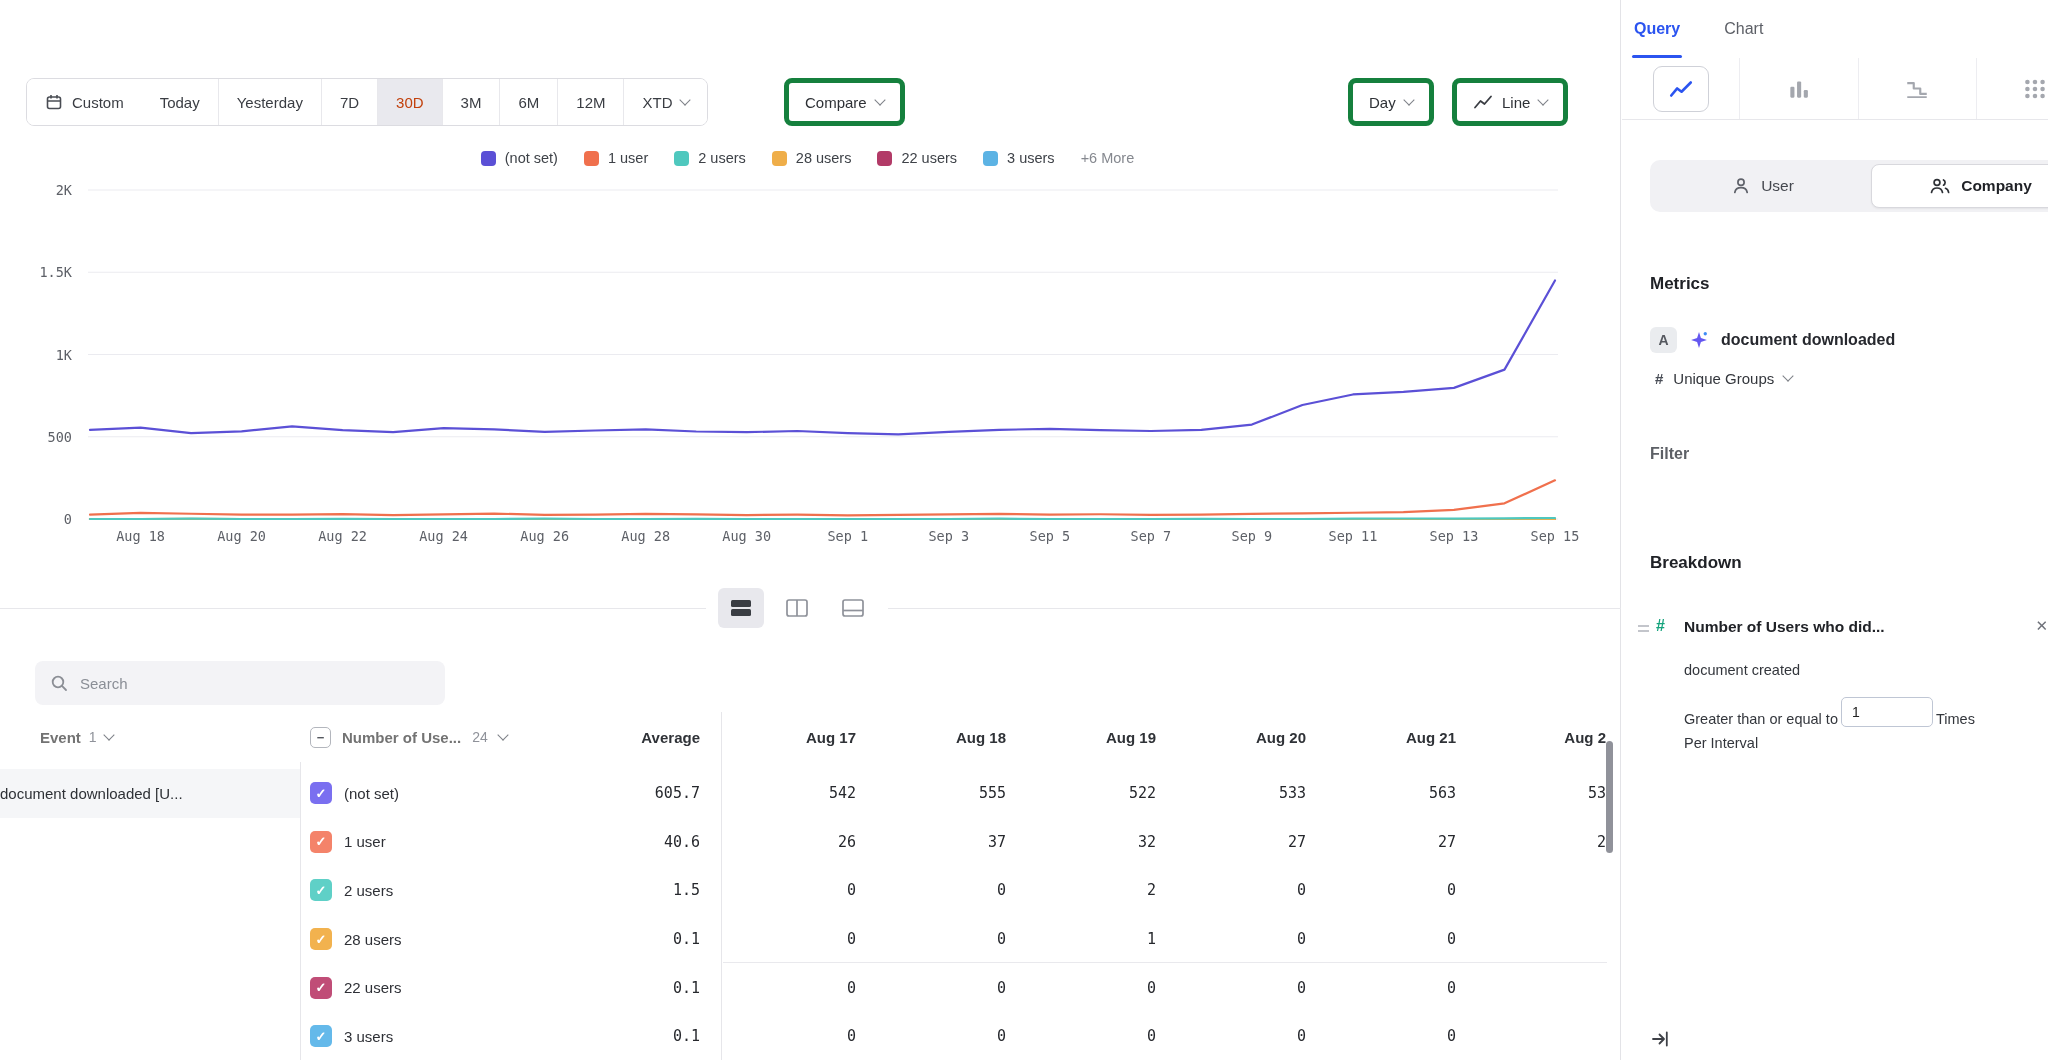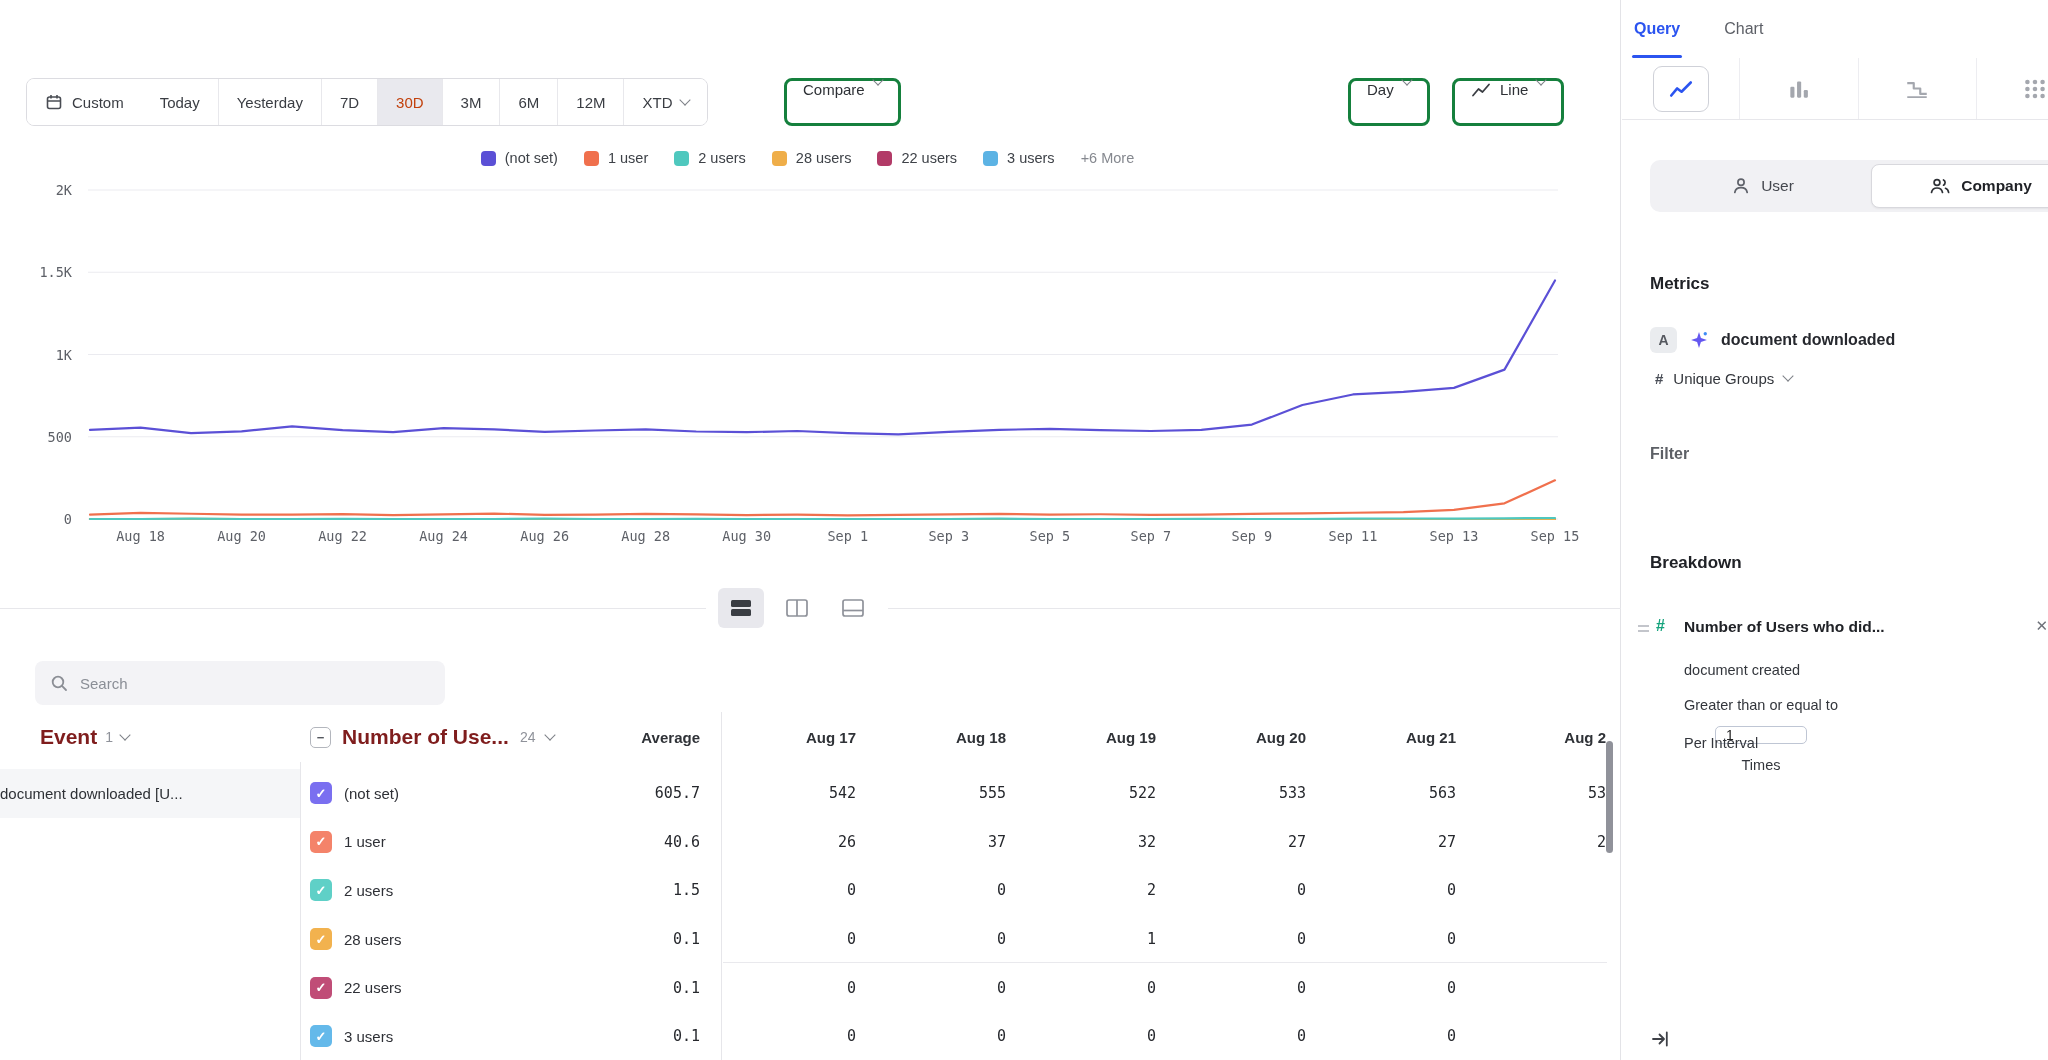--- a/index.html
+++ b/index.html
@@ -7,21 +7,21 @@
     font-family:"Liberation Sans",sans-serif;color:#2b2d33;}
 
   
   .main{position:absolute;left:0;top:0;width:1621px;height:1060px;background:#fff;border-right:1px solid #e3e3e7;}
 
   
   .seg{position:absolute;left:26px;top:78px;height:48px;display:flex;border:1px solid #dcdce1;border-radius:8px;overflow:hidden;background:#fff;}
   .seg-btn{display:flex;align-items:center;gap:9px;padding:0 18px;font-size:15px;color:#3a3d43;background:#fff;border:none;border-left:1px solid #e8e8ec;cursor:pointer;font-family:inherit;}
   .seg-btn:first-child{border-left:none;}
   .seg-btn.active{background:#e9e9ee;font-weight:400;color:#c2410c;}
-  .btn{position:absolute;top:78px;height:48px;display:flex;align-items:flex-start;gap:9px;padding:0 16px;font-size:15px;font-weight:500;color:#2e3136;background:#fff;border:3px solid #15803d;border-radius:8px;cursor:pointer;font-family:inherit;}
+  .btn{position:absolute;top:78px;height:48px;display:flex;align-items:center;gap:9px;padding:0 16px;font-size:15px;font-weight:500;color:#2e3136;background:#fff;border:5px solid #15803d;border-radius:8px;cursor:pointer;font-family:inherit;}
   .chev{display:inline-block;width:8px;height:8px;border-right:1.7px solid #7d8087;border-bottom:1.7px solid #7d8087;transform:rotate(45deg);margin-top:-5px;}
 
   
   .legend{position:absolute;left:0;top:150px;width:1615px;display:flex;justify-content:center;align-items:center;gap:26px;font-size:14.5px;color:#3e4248;}
   .lg-item{display:flex;align-items:center;gap:9px;cursor:pointer;}
   .sw{width:15px;height:15px;border-radius:4px;}
   .lg-more{color:#85888f;cursor:pointer;}
 
   #chart-svg{position:absolute;left:0;top:150px;}
   #chart-svg text{font-family:"DejaVu Sans Mono",monospace;font-size:13.5px;fill:#5d6067;}
@@ -34,21 +34,21 @@
 
   
   .search{position:absolute;left:35px;top:661px;width:410px;height:44px;background:#f3f3f6;border-radius:8px;display:flex;align-items:center;gap:12px;padding:0 15px;}
   .search input{flex:1;border:none;background:transparent;outline:none;font-size:15px;color:#2e3136;font-family:inherit;}
   .search input::placeholder{color:#8a8e96;}
 
   
   .thead{position:absolute;left:0;top:714px;width:1621px;height:46px;}
   .th-event{position:absolute;left:40px;top:0;bottom:0;display:flex;align-items:center;gap:8px;cursor:pointer;}
   .th-group{position:absolute;left:310px;top:0;bottom:0;display:flex;align-items:center;gap:11px;cursor:pointer;}
-  .hlabel{font-size:21px;font-weight:700;color:#7f1d1d;}
+  .hlabel{font-size:15px;font-weight:700;color:#737373;}
   .hcount{font-size:14px;color:#8f929a;}
   .th-avg{position:absolute;left:540px;top:0;bottom:0;width:160px;display:flex;align-items:center;justify-content:flex-end;font-size:15px;font-weight:700;color:#2f3237;}
   .dh{position:absolute;left:706px;top:0;bottom:0;display:flex;align-items:center;}
   .hcell{width:150px;text-align:right;font-size:15px;font-weight:700;color:#2f3237;}
   .cb-ind{width:21px;height:21px;border:1.5px solid #b3b6bd;border-radius:5px;background:#fff;display:flex;align-items:center;justify-content:center;color:#54575e;font-weight:700;font-size:13px;cursor:pointer;}
 
   #table-rows{position:absolute;left:0;top:769px;width:1621px;}
   .trow{position:relative;height:48.6px;}
   .cell-group{position:absolute;left:310px;top:0;bottom:0;display:flex;align-items:center;gap:12px;}
   .cb{width:22px;height:22px;border-radius:5px;display:flex;align-items:center;justify-content:center;color:#fff;font-size:13px;font-weight:700;cursor:pointer;}
@@ -89,21 +89,21 @@
   .hash{font-weight:700;font-size:15px;color:#4a4e57;}
   .hash.green{color:var(--green);font-size:16px;}
 
   .bd-card{position:absolute;left:0;right:0;top:606px;height:160px;}
   .drag{position:absolute;left:16px;top:19px;width:11px;height:2px;background:#c3c5cb;box-shadow:0 5px 0 #c3c5cb;cursor:grab;}
   .bd-hash{position:absolute;left:34px;top:11px;}
   .bd-title{position:absolute;left:62px;top:12px;width:300px;font-size:15.5px;font-weight:700;color:#202227;white-space:nowrap;overflow:hidden;}
   .bd-close{position:absolute;right:46px;top:11px;color:#6f727a;font-size:15px;cursor:pointer;}
   .bd-kebab{position:absolute;right:12px;top:10px;}
   .bd-event{position:absolute;left:62px;top:56px;font-size:14.5px;font-weight:500;color:#33363c;}
-  .bd-cond{position:absolute;left:62px;top:91px;height:30px;display:flex;align-items:center;gap:13px;font-size:14.5px;color:#33363c;flex-direction:column;}
+  .bd-cond{position:absolute;left:62px;top:91px;height:30px;display:flex;align-items:flex-end;gap:3px;font-size:14.5px;color:#33363c;}
   .bd-cond input{width:92px;height:30px;border:1px solid #bfc6d4;border-radius:5px;padding:0 10px;font-size:14px;color:#222;outline:none;font-family:inherit;}
   .bd-per{position:absolute;left:62px;top:129px;font-size:14.5px;color:#33363c;cursor:pointer;}
 
   .sb-bottom{position:absolute;left:0;right:0;bottom:0;height:42px;display:flex;align-items:center;justify-content:space-between;padding:0 12px 0 28px;}
   .icon-btn{background:none;border:none;cursor:pointer;display:flex;align-items:center;justify-content:center;}
 </style>
 </head>
 <body>
 
 <div class="main">

